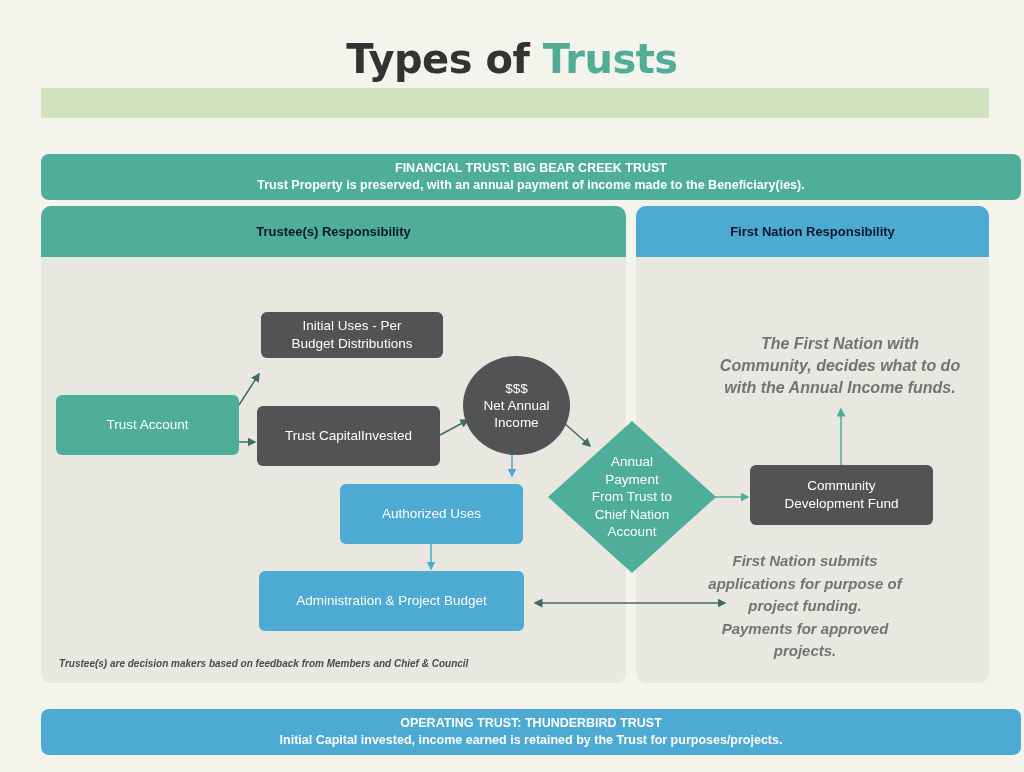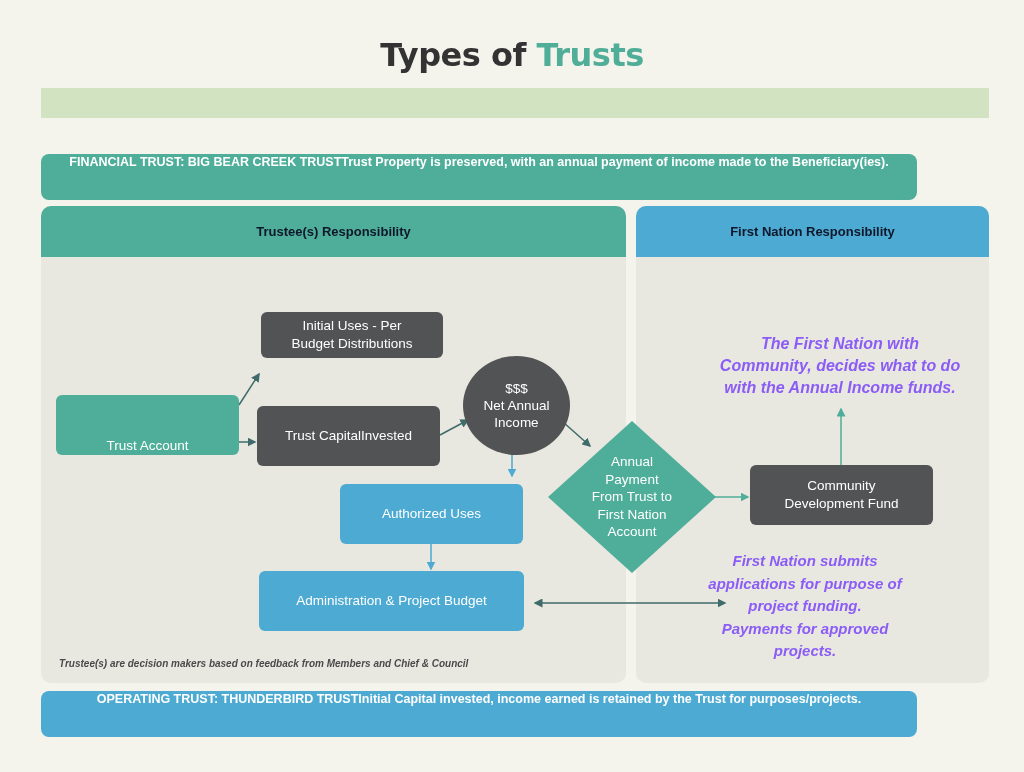--- a/index.html
+++ b/index.html
@@ -7,32 +7,32 @@
       width: 1024px; height: 772px;
       background: #f4f3ec;
       position: relative;
       overflow: hidden;
       font-family: "Liberation Sans", "DejaVu Sans", sans-serif;
     }
     .abs { position: absolute; box-sizing: border-box; }
     .title {
       left: 0; top: 36px; width: 1024px; text-align: center;
       font-family: "DejaVu Sans", sans-serif;
-      font-weight: bold; font-size: 32px; color: #333333; letter-spacing: -0.5px;
+      font-weight: bold; font-size: 40px; color: #333333; letter-spacing: -0.5px;
     }
     .title .accent { color: #4fad98; }
     .green-bar { left: 41px; top: 88px; width: 948px; height: 30px; background: #d2e3c1; }
 
     .banner {
-      left: 41px; width: 876px; height: 46px; border-radius: 8px;
+      left: 41px; width: 980px; height: 46px; border-radius: 8px;
       color: #ffffff; text-align: center; font-weight: bold; font-size: 12.5px; line-height: 17px;
-      display: flex; flex-direction: row; justify-content: center;
+      display: flex; flex-direction: column; justify-content: center;
     }
     .banner.fin { top: 154px; background: #4fae9a; }
-    .banner.op { top: 691px; background: #4daad2; }
+    .banner.op { top: 709px; background: #4daad2; }
 
     .panel { background: #e8e8e0; border-radius: 10px; overflow: hidden; }
     .panel.left { left: 41px; top: 206px; width: 585px; height: 477px; }
     .panel.right { left: 636px; top: 206px; width: 353px; height: 477px; }
     .panel-head {
       position: absolute; left: 0; top: 0; width: 100%; height: 51px;
       color: #0f172a; font-weight: bold; font-size: 13px;
       display: flex; align-items: center; justify-content: center;
     }
     .panel.left .panel-head { background: #4fae9a; }
@@ -51,21 +51,21 @@
       background: #525355; color: #fff; font-size: 13.5px; line-height: 17px;
       display: flex; flex-direction: column; align-items: center; justify-content: center; text-align: center;
     }
     .diamond-text {
       left: 560px; top: 452px; width: 144px; height: 90px;
       color: #fff; font-size: 13.5px; line-height: 17.5px; text-align: center;
       display: flex; flex-direction: column; justify-content: center;
     }
 
     .italic-note {
-      color: #8b5cf6; font-style: italic; font-weight: bold; text-align: center;
+      color: #737373; font-style: italic; font-weight: bold; text-align: center;
     }
     .note-top { left: 700px; top: 333px; width: 280px; font-size: 16px; line-height: 22px; }
     .note-bottom { left: 680px; top: 550px; width: 250px; font-size: 15px; line-height: 22.5px; }
     .footnote { left: 59px; top: 658px; width: 520px; font-size: 10px; color: #4a4a4c; font-style: italic; font-weight: bold; }
 
     svg.overlay { position: absolute; left: 0; top: 0; width: 1024px; height: 772px; pointer-events: none; }
   </style>
 </head>
 <body>
 
@@ -108,21 +108,21 @@
   <line x1="440" y1="435" x2="468" y2="420" stroke="#3f6b6a" stroke-width="1.5" marker-end="url(#arrDark)"></line>
   <line x1="563" y1="422" x2="590" y2="446" stroke="#3f6b6a" stroke-width="1.5" marker-end="url(#arrDark)"></line>
   <line x1="512" y1="445" x2="512" y2="476" stroke="#4daad2" stroke-width="1.5" marker-end="url(#arrBlue)"></line>
   <line x1="431" y1="544" x2="431" y2="569" stroke="#4daad2" stroke-width="1.5" marker-end="url(#arrBlue)"></line>
   <line x1="713" y1="497" x2="748" y2="497" stroke="#4fae9a" stroke-width="1.5" marker-end="url(#arrTeal)"></line>
   <line x1="841" y1="465" x2="841" y2="409" stroke="#4fae9a" stroke-width="1.5" marker-end="url(#arrTeal)"></line>
   <line x1="535" y1="603" x2="725" y2="603" stroke="#3f6b6a" stroke-width="1.5" marker-start="url(#arrDarkStart)" marker-end="url(#arrDark)"></line>
   <polygon points="632,421 716,497 632,573 548,497" fill="#4fae9a"></polygon>
 </svg>
 
-<div class="abs node teal" style="left:56px; top:395px; width:183px; height:60px;align-items:flex-end;">
+<div class="abs node teal" style="left:56px; top:395px; width:183px; height:60px;">
   <span>Trust Account</span>
 </div>
 
 <div class="abs node dark" style="left:261px; top:312px; width:182px; height:46px; flex-direction:column;">
   <span>Initial Uses - Per</span>
   <span>Budget Distributions</span>
 </div>
 
 <div class="abs node dark" style="left:257px; top:406px; width:183px; height:60px; ">
   <span>Trust Capital</span>
@@ -140,21 +140,21 @@
 </div>
 
 <div class="abs node blue" style="left:259px; top:571px; width:265px; height:60px;">
   <span>Administration &amp; Project Budget</span>
 </div>
 
 <div class="abs diamond-text">
   <span>Annual</span>
   <span>Payment</span>
   <span>From Trust to</span>
-  <span>First Nation</span>
+  <span>Chief Nation</span>
   <span>Account</span>
 </div>
 
 <div class="abs node dark" style="left:750px; top:465px; width:183px; height:60px; flex-direction:column;">
   <span>Community</span>
   <span>Development Fund</span>
 </div>
 
 <div class="abs italic-note note-top">
   <div>The First Nation with</div>

